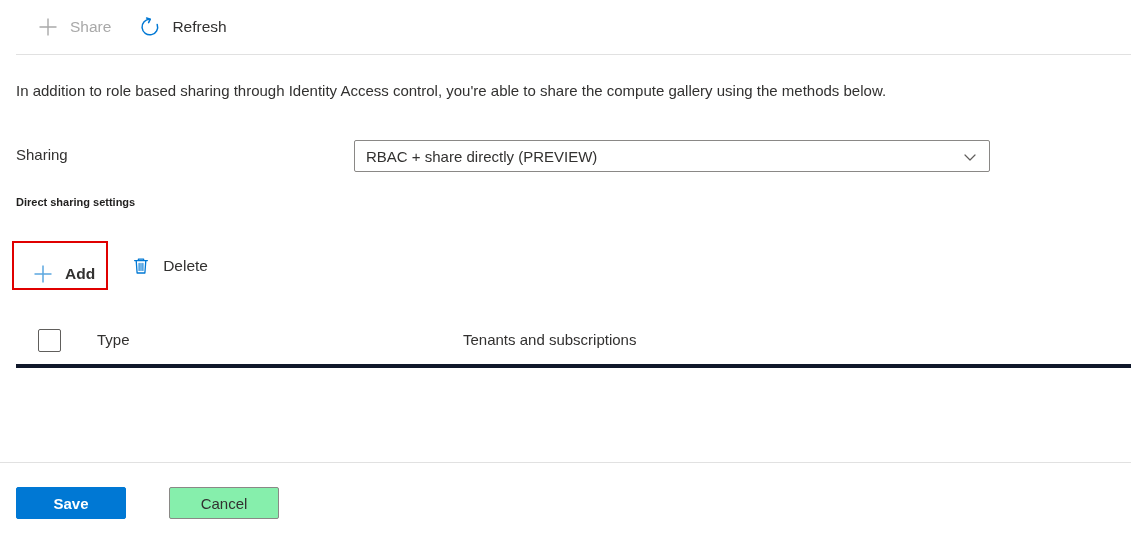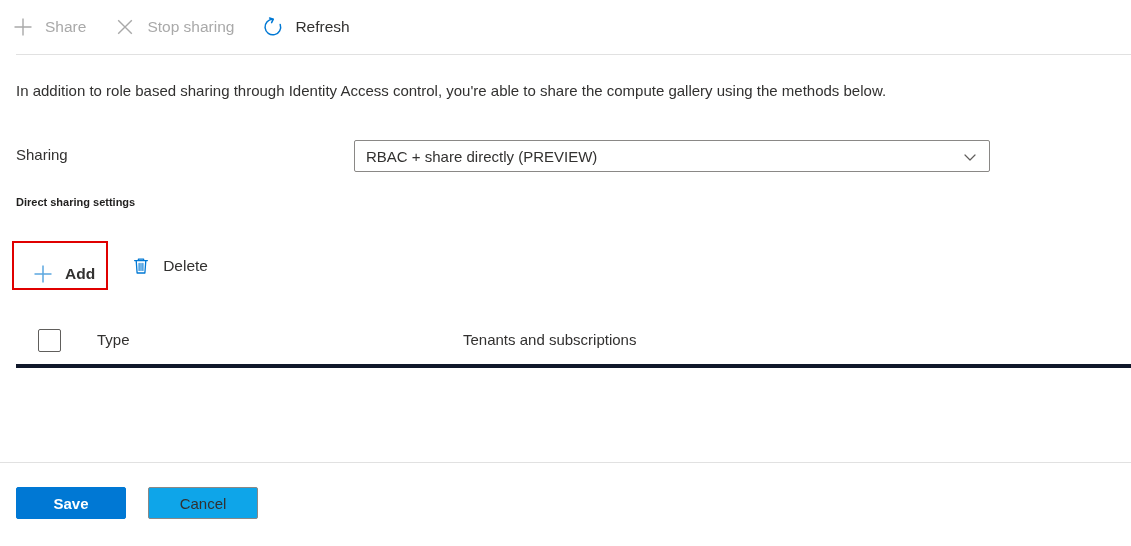--- a/index.html
+++ b/index.html
@@ -19,21 +19,21 @@
 
   
   .toolbar {
     position: absolute;
     left: 0;
     top: 0;
     width: 971px;
     height: 54px;
     display: flex;
     align-items: center;
-    padding-left: 10px;
+    padding-left: 35px;
   }
   .cmd {
     display: flex;
     align-items: center;
     height: 36px;
     padding: 0 12px 0 0;
     margin-right: 14px;
     background: transparent;
     border: none;
     font-family: "Liberation Sans", sans-serif;
@@ -256,50 +256,42 @@
     justify-content: center;
   }
   .btn-primary {
     background: #0078d4;
     border: 1px solid #0078d4;
     color: #ffffff;
     font-weight: bold;
     min-width: 110px;
   }
   .btn-secondary {
-    background: #0ea5e9;
+    background: #86efac;
     border: 1px solid #8a8886;
     color: #323130;
     min-width: 110px;
-    margin-left: 22px;
+    margin-left: 43px;
     text-align: center;
   }
 </style>
 </head>
 <body>
 
 <div class="toolbar">
 
   <button class="cmd disabled" id="share-command">
     <span class="cmd-icon">
       <svg width="22" height="22" viewBox="0 0 22 22" aria-hidden="true">
         <path d="M11 2.5 V19.5 M2.5 11 H19.5" stroke="#a9a9a9" stroke-width="1.4" fill="none"></path>
       </svg>
     </span>
     <span>Share</span>
   </button>
 
-  <button class="cmd disabled" id="stop-sharing-command">
-    <span class="cmd-icon">
-      <svg width="20" height="20" viewBox="0 0 20 20" aria-hidden="true">
-        <path d="M3.2 3.2 L16.8 16.8 M16.8 3.2 L3.2 16.8" stroke="#a9a9a9" stroke-width="1.4" fill="none"></path>
-      </svg>
-    </span>
-    <span>Stop sharing</span>
-  </button>
 
   <button class="cmd" id="refresh-command">
     <span class="cmd-icon">
       <svg width="22" height="22" viewBox="0 0 22 22" aria-hidden="true">
         <path d="M11 3.2 A7.8 7.8 0 1 0 18.2 8.4" stroke="#0078d4" stroke-width="1.5" fill="none" stroke-linecap="round"></path>
         <path d="M7.6 2.0 L11.2 3.3 L9.6 6.6" stroke="#0078d4" stroke-width="1.5" fill="none" stroke-linecap="round" stroke-linejoin="round"></path>
       </svg>
     </span>
     <span>Refresh</span>
   </button>

